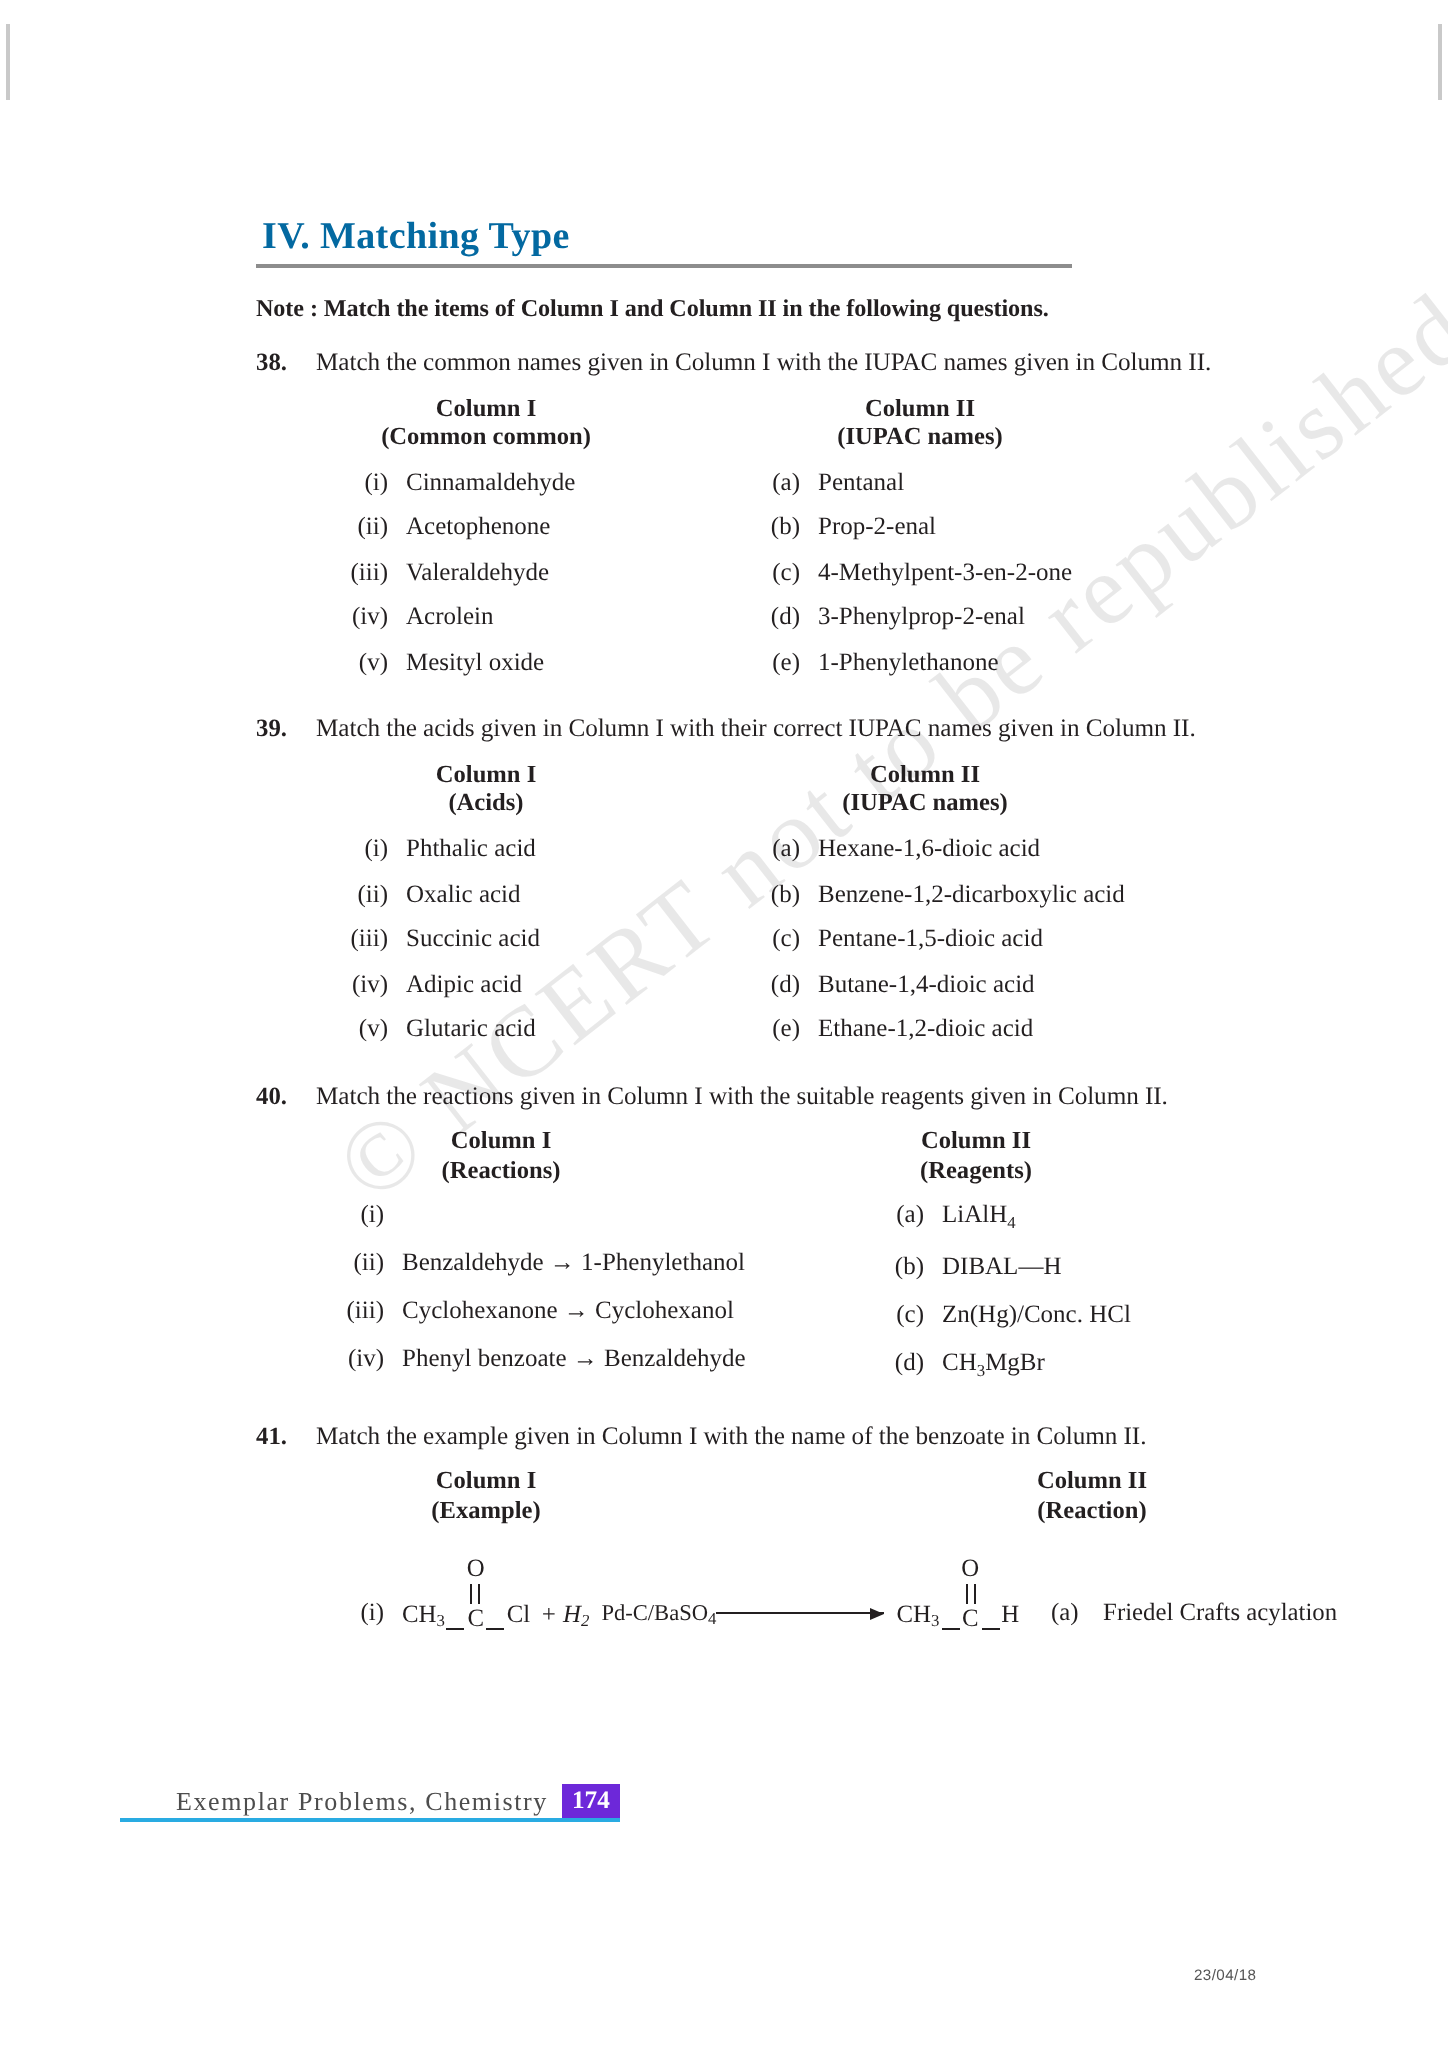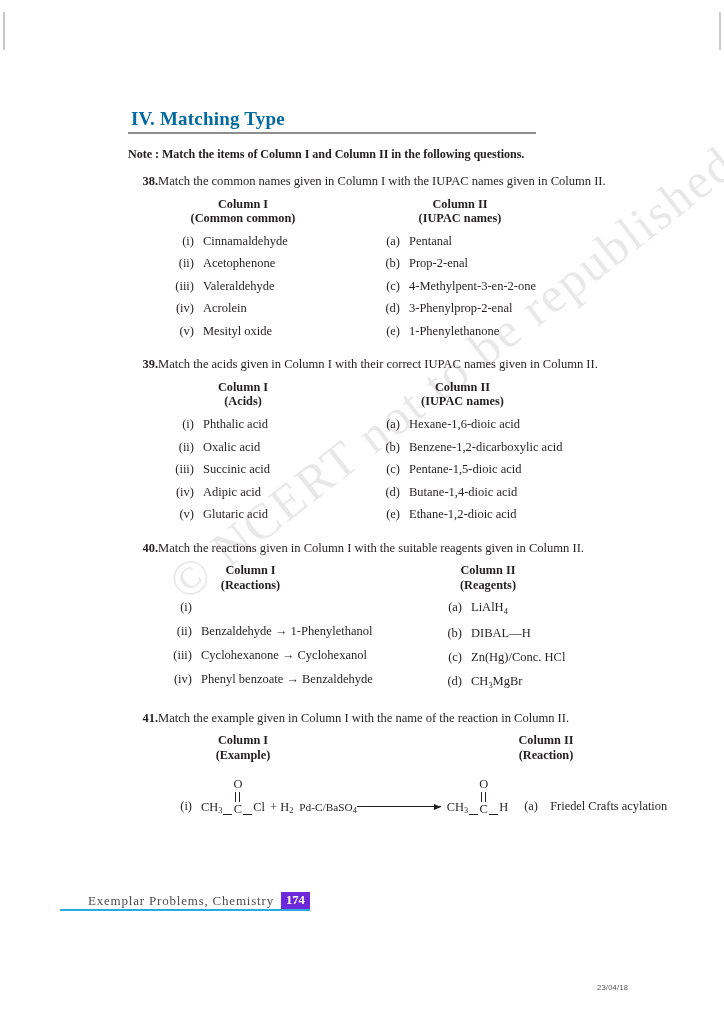--- a/index.html
+++ b/index.html
@@ -96,21 +96,20 @@
   .q-head {
     display: flex;
     align-items: flex-start;
   }
   .q-num {
     font-weight: bold;
     font-size: 12.4px;
     width: 30px;
     flex: none;
     padding-top: 0px;
-    text-align: right;
   }
   .q-text {
     font-size: 12.6px;
     line-height: 15.6px;
     flex: 1;
     letter-spacing: -0.03px;
   }
 
   
   .match {
@@ -533,21 +532,21 @@
               <span class="val"><span>CH</span><sub>3</sub><span>MgBr</span></span>
             </div>
           </div>
         </div>
       </div>
     </div>
 
     <div class="question q41">
       <div class="q-head">
         <div class="q-num">41.</div>
-        <div class="q-text">Match the example given in Column I with the name of the reaction in Column II.</div>
+        <div class="q-text">Match the example given in Column I with the name of the benzoate in Column II.</div>
       </div>
       <div class="match">
         <div class="col colI">
           <div class="col-head">
             <span>Column I</span>
             <span class="ch-line2">(Example)</span>
           </div>
         </div>
         <div class="col colII">
           <div class="col-head">
@@ -563,21 +562,21 @@
         <span class="rx-part">
           <span class="base"><span>CH</span><sub>3</sub></span>
           <span class="bond-h"></span>
           <span class="carbonyl">
             <span class="o">O</span>
             <span class="dbl-bond"></span>
             <span class="c">C</span>
           </span>
           <span class="bond-h"></span>
           <span class="base">Cl</span>
-          <span class="base" style="padding-left:5px;"><span>+ H</span><sub>2</sub></span>
+          <span class="base" style="padding-left:5px;font-style:italic;"><span>+ H</span><sub>2</sub></span>
         </span>
 
         <span class="arrow-wrap">
           <span class="arrow-label"><span>Pd-C/BaSO</span><sub>4</sub></span>
           <span class="arrow-line"></span>
         </span>
 
         <span class="rx-part">
           <span class="base"><span>CH</span><sub>3</sub></span>
           <span class="bond-h"></span>

